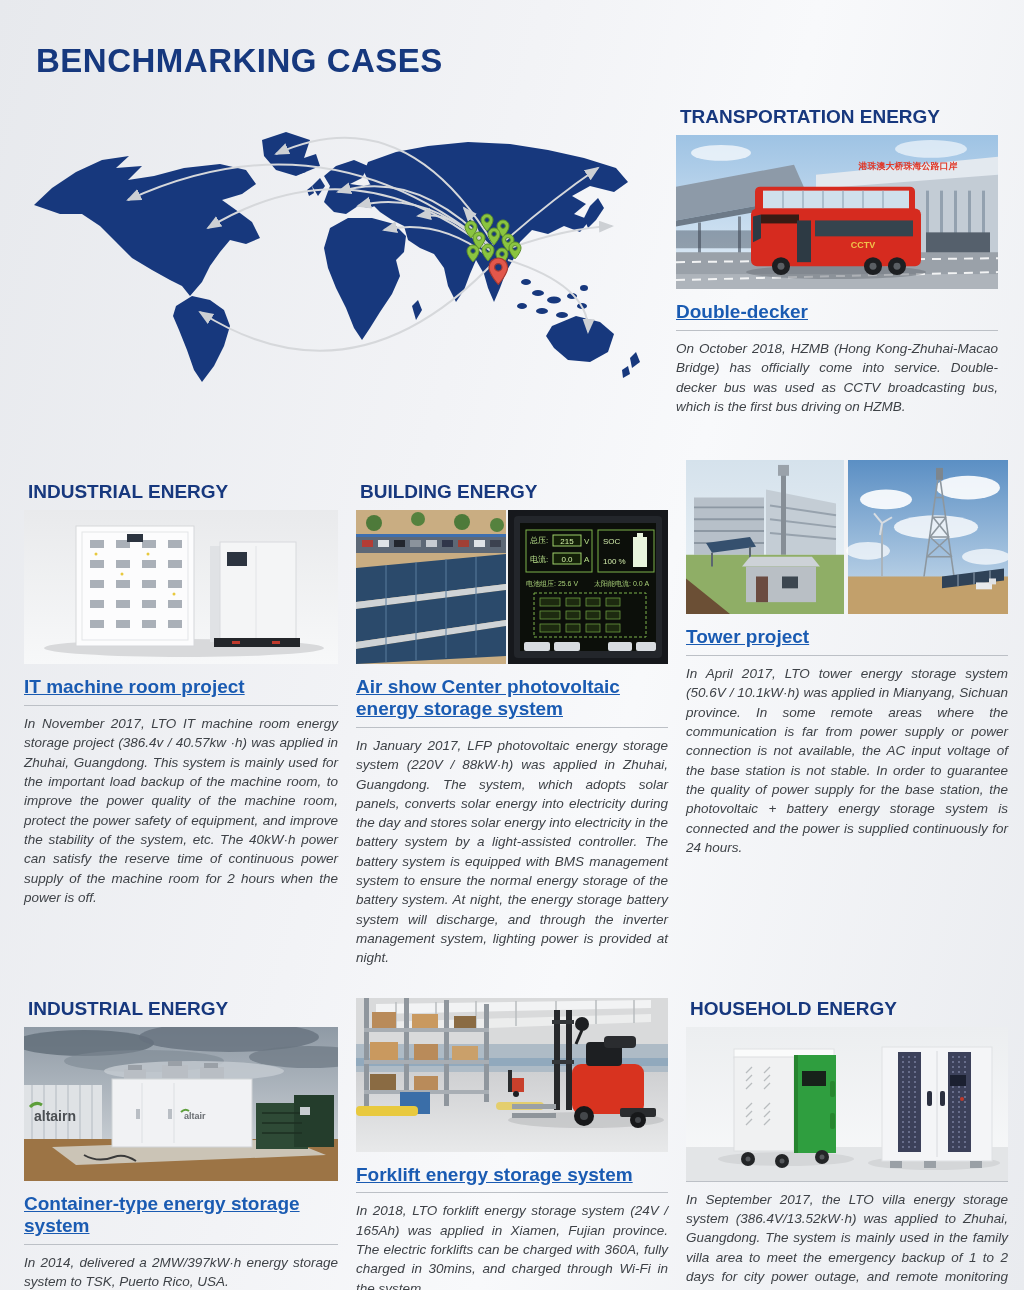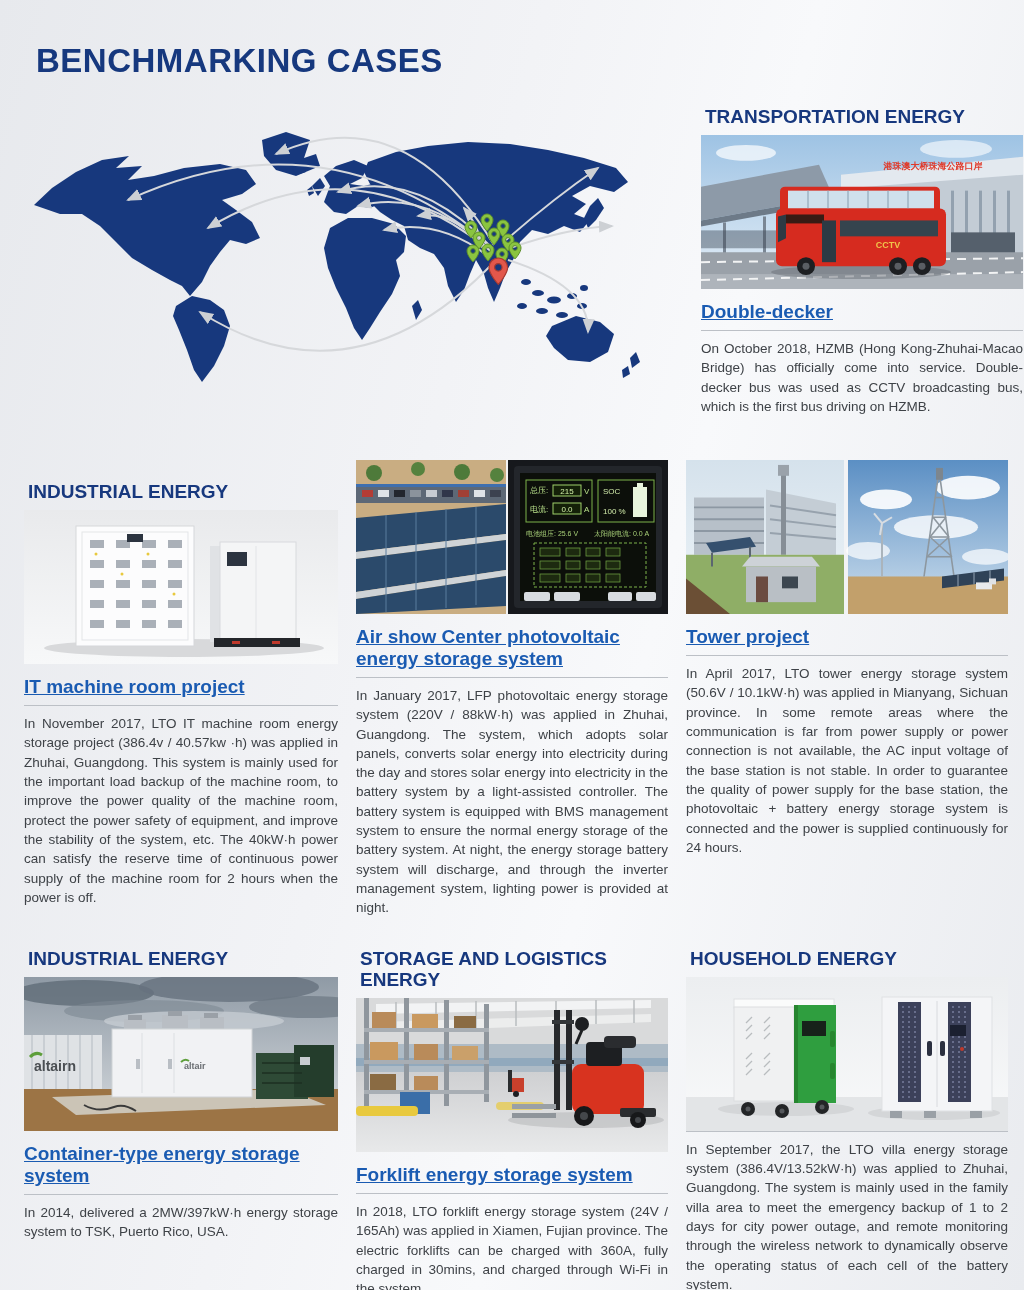--- a/index.html
+++ b/index.html
@@ -5,21 +5,21 @@
   html,body{margin:0;padding:0;}
   body{font-family:"Liberation Sans",sans-serif;}
   .page{
     position:relative;width:1024px;height:1290px;overflow:hidden;
     background:linear-gradient(105deg,#e7e9ed 0%,#f2f3f6 40%,#f8f9fb 60%,#e9ebef 100%);
     box-sizing:border-box;padding:42px 16px 12px 24px;
   }
   h1.page-title{
     margin:0 0 26px 12px;font-size:33px;font-weight:bold;color:#16387e;letter-spacing:.5px;
   }
-  .top-row{display:flex;gap:33px;}
+  .top-row{display:flex;gap:8px;}
   .map-area{width:644px;height:285px;flex:none;margin-top:4px;}
   .col{box-sizing:border-box;}
   .row{display:flex;gap:18px;}
   .row.middle{margin-top:44px;}
   .row.bottom{margin-top:30px;}
   .w1{width:314px;flex:none;}
   .w2{width:312px;flex:none;}
   .w3{width:322px;flex:none;}
   .cat{
     font-size:19px;font-weight:bold;color:#17387e;line-height:1.12;
@@ -28,21 +28,21 @@
   .cat.tall{min-height:42px;display:flex;align-items:flex-end;}
   .photo{height:154px;overflow:hidden;background:#dfe2e6;}
   .photo svg{display:block;width:100%;height:100%;}
   .sub{
     font-size:19px;font-weight:bold;color:#1a5bb2;line-height:1.15;
     margin:12px 0 7px 0;
     text-decoration:underline;
   }
   hr.sep{border:none;border-top:1px solid #bcc0c6;margin:0 0 8px 0;}
   p.body{
-    font-size:13.5px;color:#3e4247;line-height:1.43;text-align:justify;margin:0;
+    font-size:13.5px;color:#3e4247;line-height:1.43;text-align:justify;margin:0;font-style:italic;
   }
   text{font-family:"Liberation Sans",sans-serif;}
 </style>
 </head>
 <body>
 
 <div class="page">
 
   <h1 class="page-title">BENCHMARKING CASES</h1>
 
@@ -243,20 +243,21 @@
           <rect x="208" y="131" width="8" height="3" fill="#c0392b"></rect>
             <rect x="248" y="131" width="8" height="3" fill="#c0392b"></rect>
         </svg>
       </div>
       <h3 class="sub">IT machine room project</h3>
       <hr class="sep">
       <p class="body">In November 2017, LTO IT machine room energy storage project (386.4v / 40.57kw ·h) was applied in Zhuhai, Guangdong. This system is mainly used for the important load backup of the machine room, to improve the power quality of the machine room, protect the power safety of equipment, and improve the stability of the system, etc. The 40kW·h power can satisfy the reserve time of continuous power supply of the machine room for 2 hours when the power is off.</p>
     </section>
 
     <section class="col w2">
+      <h2 class="cat tall">BUILDING ENERGY</h2>
       <div class="photo">
         <svg viewBox="0 0 312 154" preserveAspectRatio="none">
           <rect width="312" height="154" fill="#f2f3f5"></rect>
           <g>
             <rect x="0" y="0" width="150" height="154" fill="#c9ad82"></rect>
             <circle cx="18" cy="13" r="8" fill="#4e7a3a"></circle>
               <circle cx="62" cy="9" r="7" fill="#55823e"></circle>
             <circle cx="106" cy="12" r="8" fill="#4e7a3a"></circle>
               <circle cx="141" cy="15" r="7" fill="#55823e"></circle>
             <rect x="0" y="24" width="150" height="3" fill="#3f6fae"></rect>
@@ -477,21 +478,20 @@
           </g>
           <path d="M60,128 q14,8 30,2 q10,-4 22,4" stroke="#3a3a3a" stroke-width="2" fill="none"></path>
         </svg>
       </div>
       <h3 class="sub">Container-type energy storage system</h3>
       <hr class="sep">
       <p class="body">In 2014, delivered a 2MW/397kW·h energy storage system to TSK, Puerto Rico, USA.</p>
     </section>
 
     <section class="col w2">
-      <h2 class="cat">STORAGE AND LOGISTICS ENERGY</h2>
       <div class="photo">
         <svg viewBox="0 0 312 154" preserveAspectRatio="none">
           <defs>
             <linearGradient id="floorG" x1="0" y1="0" x2="0" y2="1">
               <stop offset="0" stop-color="#cfd0d2"></stop>
                 <stop offset="1" stop-color="#e8e9ea"></stop>
             </linearGradient>
           </defs>
           <rect width="312" height="154" fill="#d9dadb"></rect>
           <polygon points="20,6 295,2 295,10 20,16" fill="#f2f3f4"></polygon>

